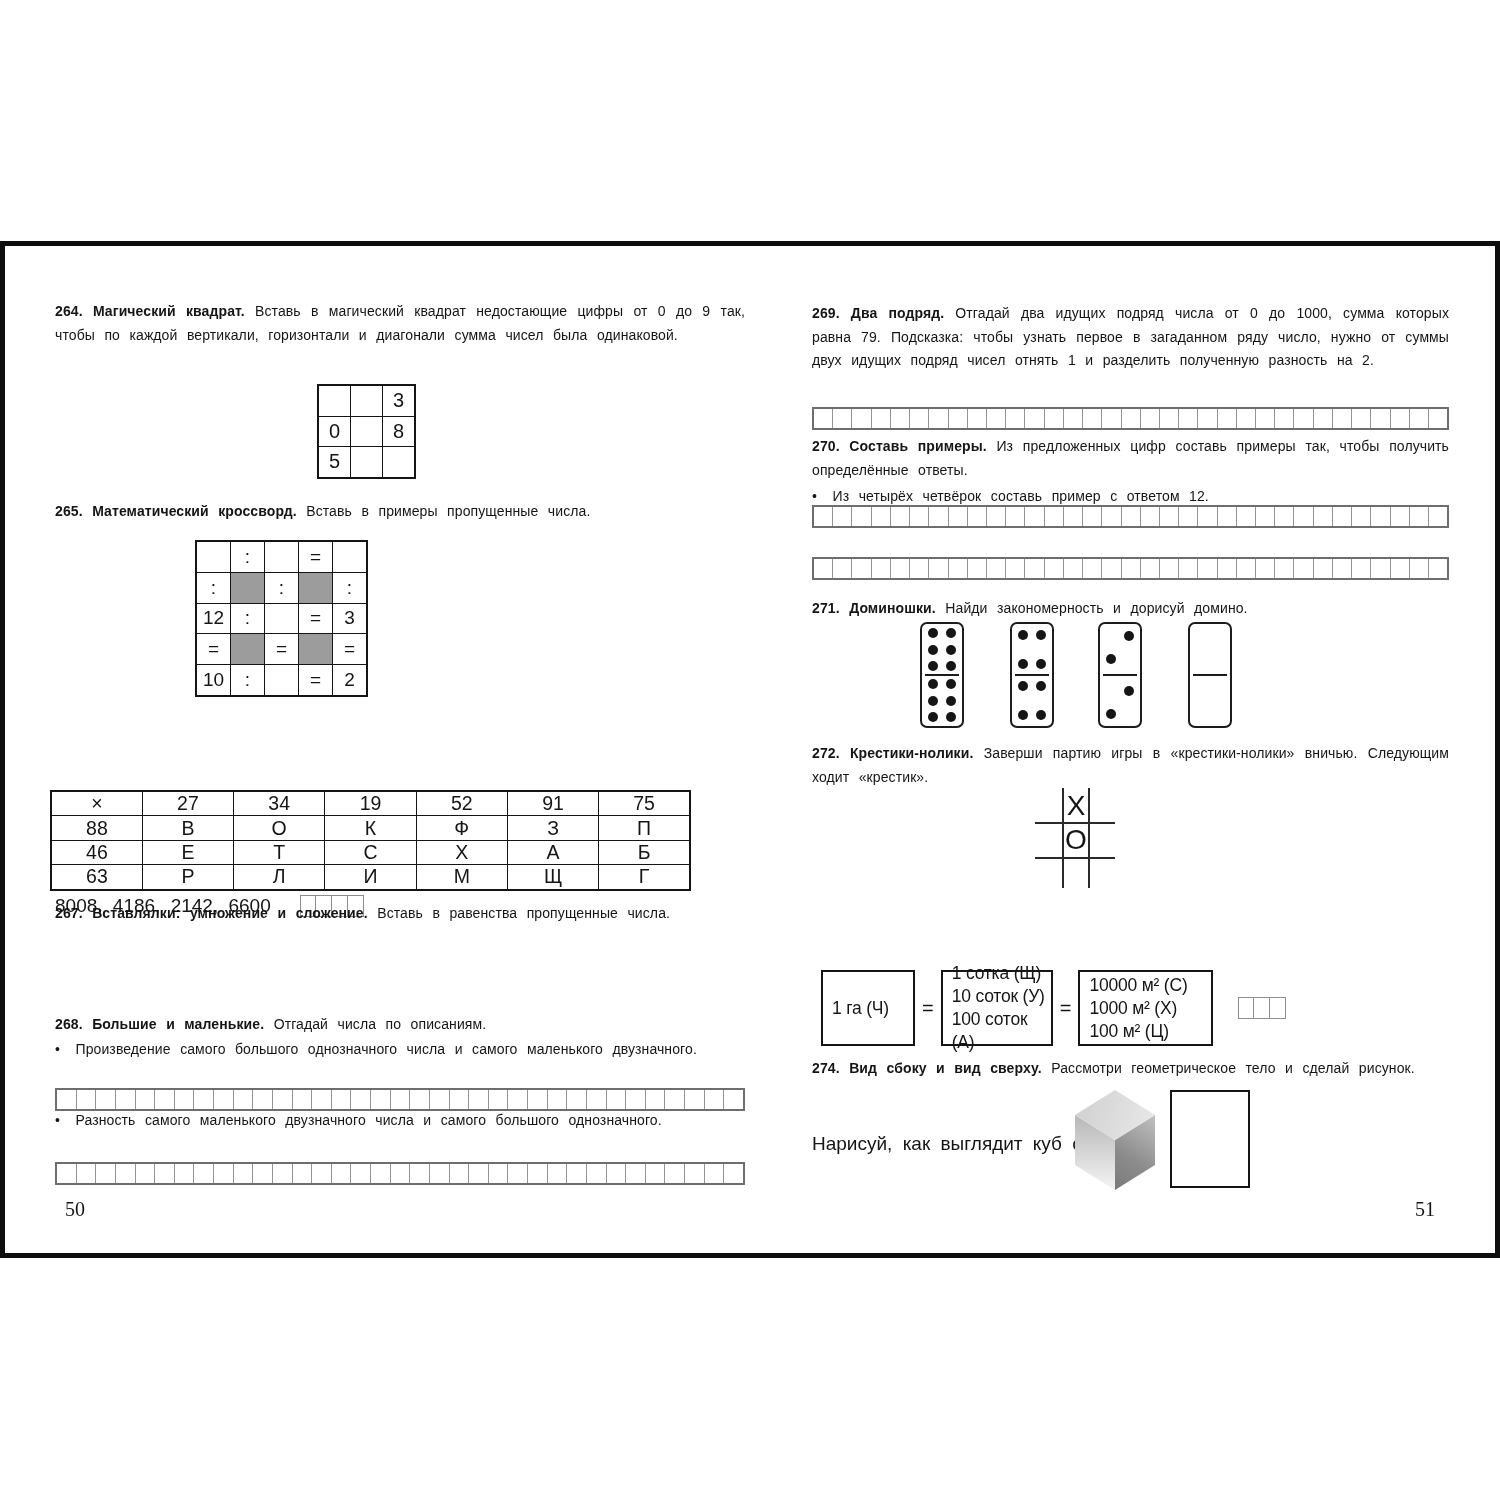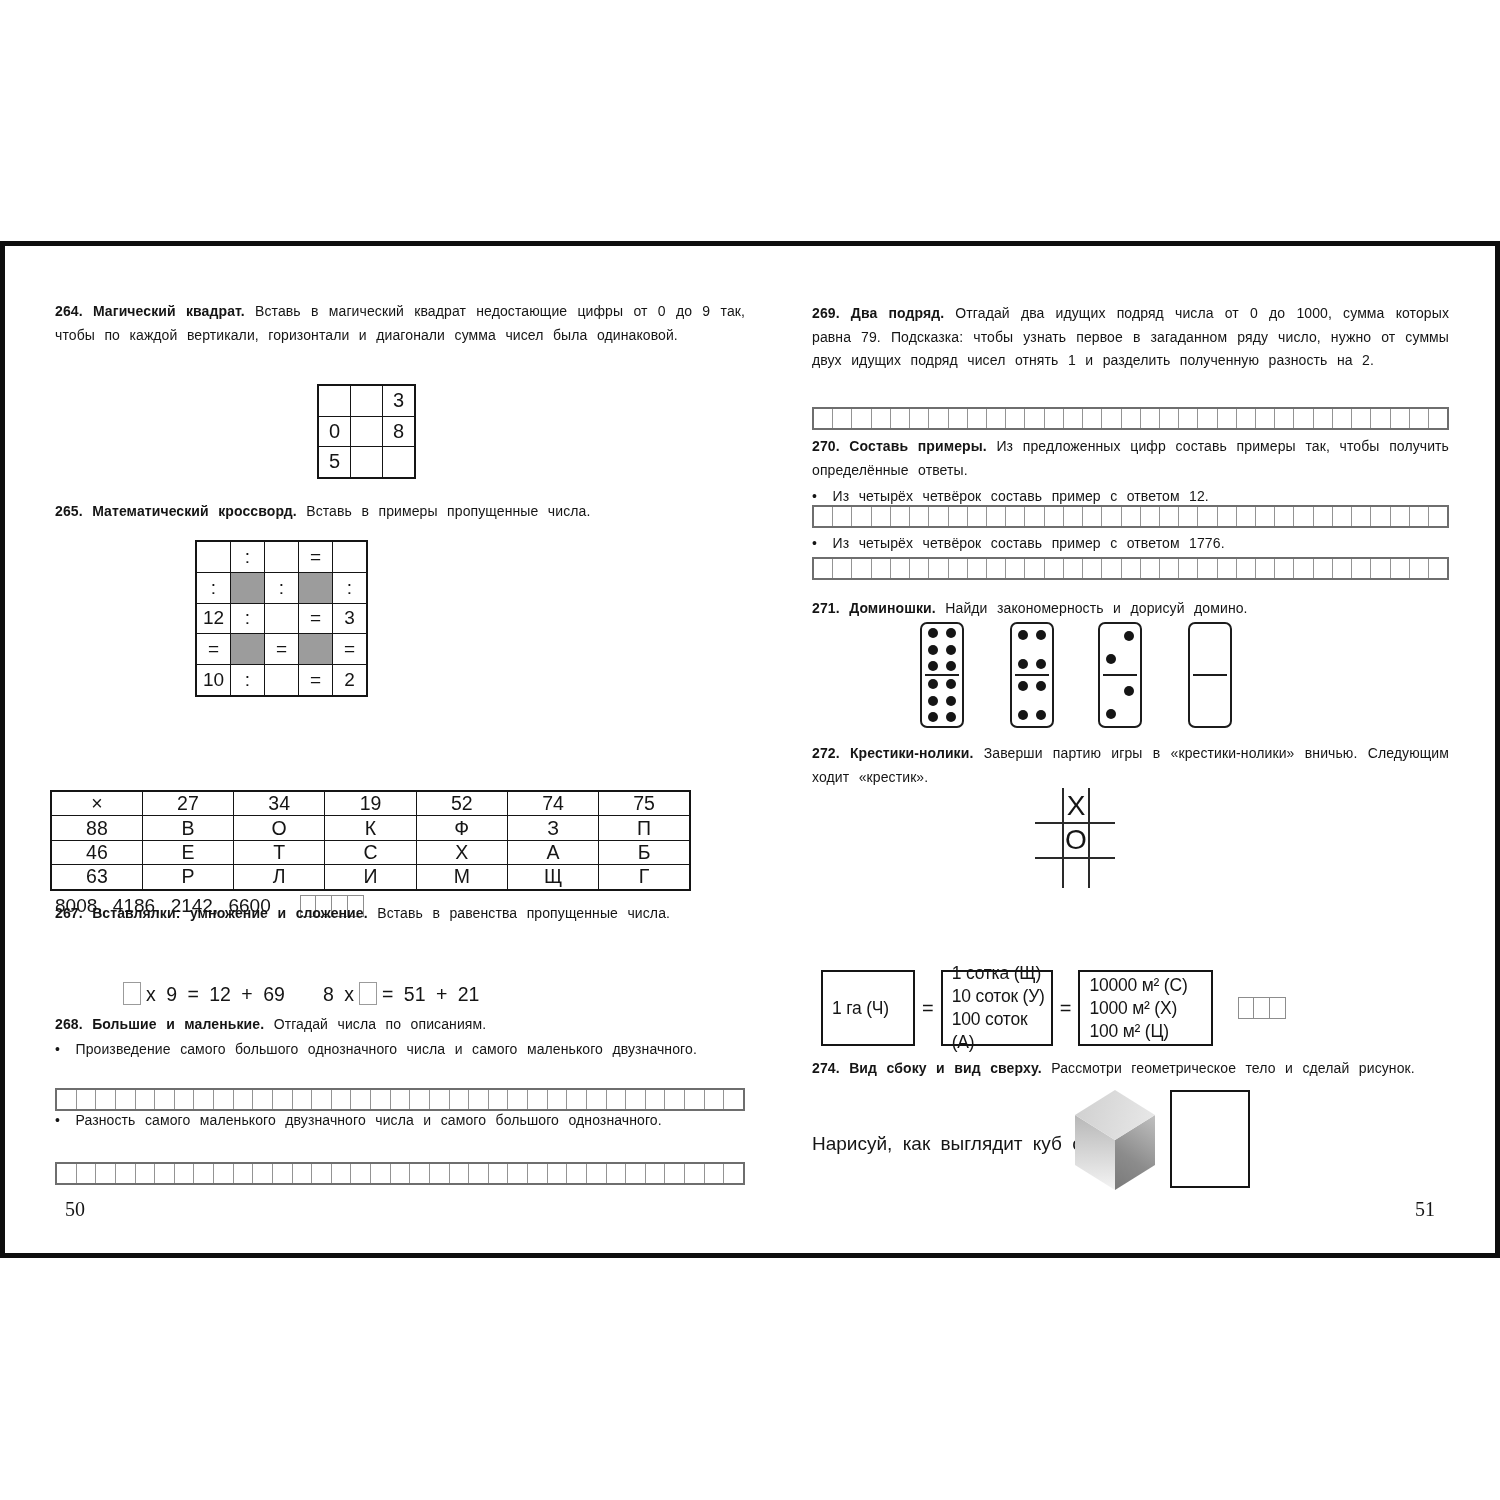--- a/index.html
+++ b/index.html
@@ -134,21 +134,21 @@
 
 
     <table class="t266" style="top:544px;left:-5px">
       <tbody>
           <tr>
         <td>×</td>
         <td>27</td>
         <td>34</td>
         <td>19</td>
         <td>52</td>
-        <td>74</td>
+        <td>91</td>
         <td>75</td>
       </tr>
       <tr>
         <td>88</td>
         <td>В</td>
         <td>О</td>
         <td>К</td>
         <td>Ф</td>
         <td>З</td>
         <td>П</td>
@@ -182,24 +182,20 @@
           <div class="small-box"></div>
           <div class="small-box"></div>
         </div>
     </div>
 
     <div class="blk para" style="top:656px">
       <span class="b">267. Вставлялки: умножение и сложение.</span>
       <span>Вставь в равенства пропущенные числа.</span>
     </div>
 
-    <div class="blk" style="top:736px;height:26px">
-      <span class="eq" style="left:63px"><span class="eq-box"></span><span>x 9 = 12 + 69</span></span>
-      <span class="eq" style="left:268px"><span>8 x</span><span class="eq-box"></span><span>= 51 + 21</span></span>
-    </div>
 
     <div class="blk para" style="top:767px">
       <span class="b">268. Большие и маленькие.</span>
       <span>Отгадай числа по описаниям.</span>
     </div>
 
     <div class="blk para" style="top:792px">
       <span class="bullet">•</span>
       <span>Произведение самого большого однозначного числа и самого маленького двузначного.</span>
     </div>
@@ -370,24 +366,20 @@
         <div class="strip-cell"></div>
         <div class="strip-cell"></div>
         <div class="strip-cell"></div>
         <div class="strip-cell"></div>
         <div class="strip-cell"></div>
         <div class="strip-cell"></div>
         <div class="strip-cell"></div>
         <div class="strip-cell"></div>
       </div>
 
-    <div class="blk para" style="top:286px">
-      <span class="bullet">•</span>
-      <span>Из четырёх четвёрок составь пример с ответом 1776.</span>
-    </div>
 
     <div class="strip" style="top:311px">
         <div class="strip-cell"></div>
         <div class="strip-cell"></div>
         <div class="strip-cell"></div>
         <div class="strip-cell"></div>
         <div class="strip-cell"></div>
         <div class="strip-cell"></div>
         <div class="strip-cell"></div>
         <div class="strip-cell"></div>

